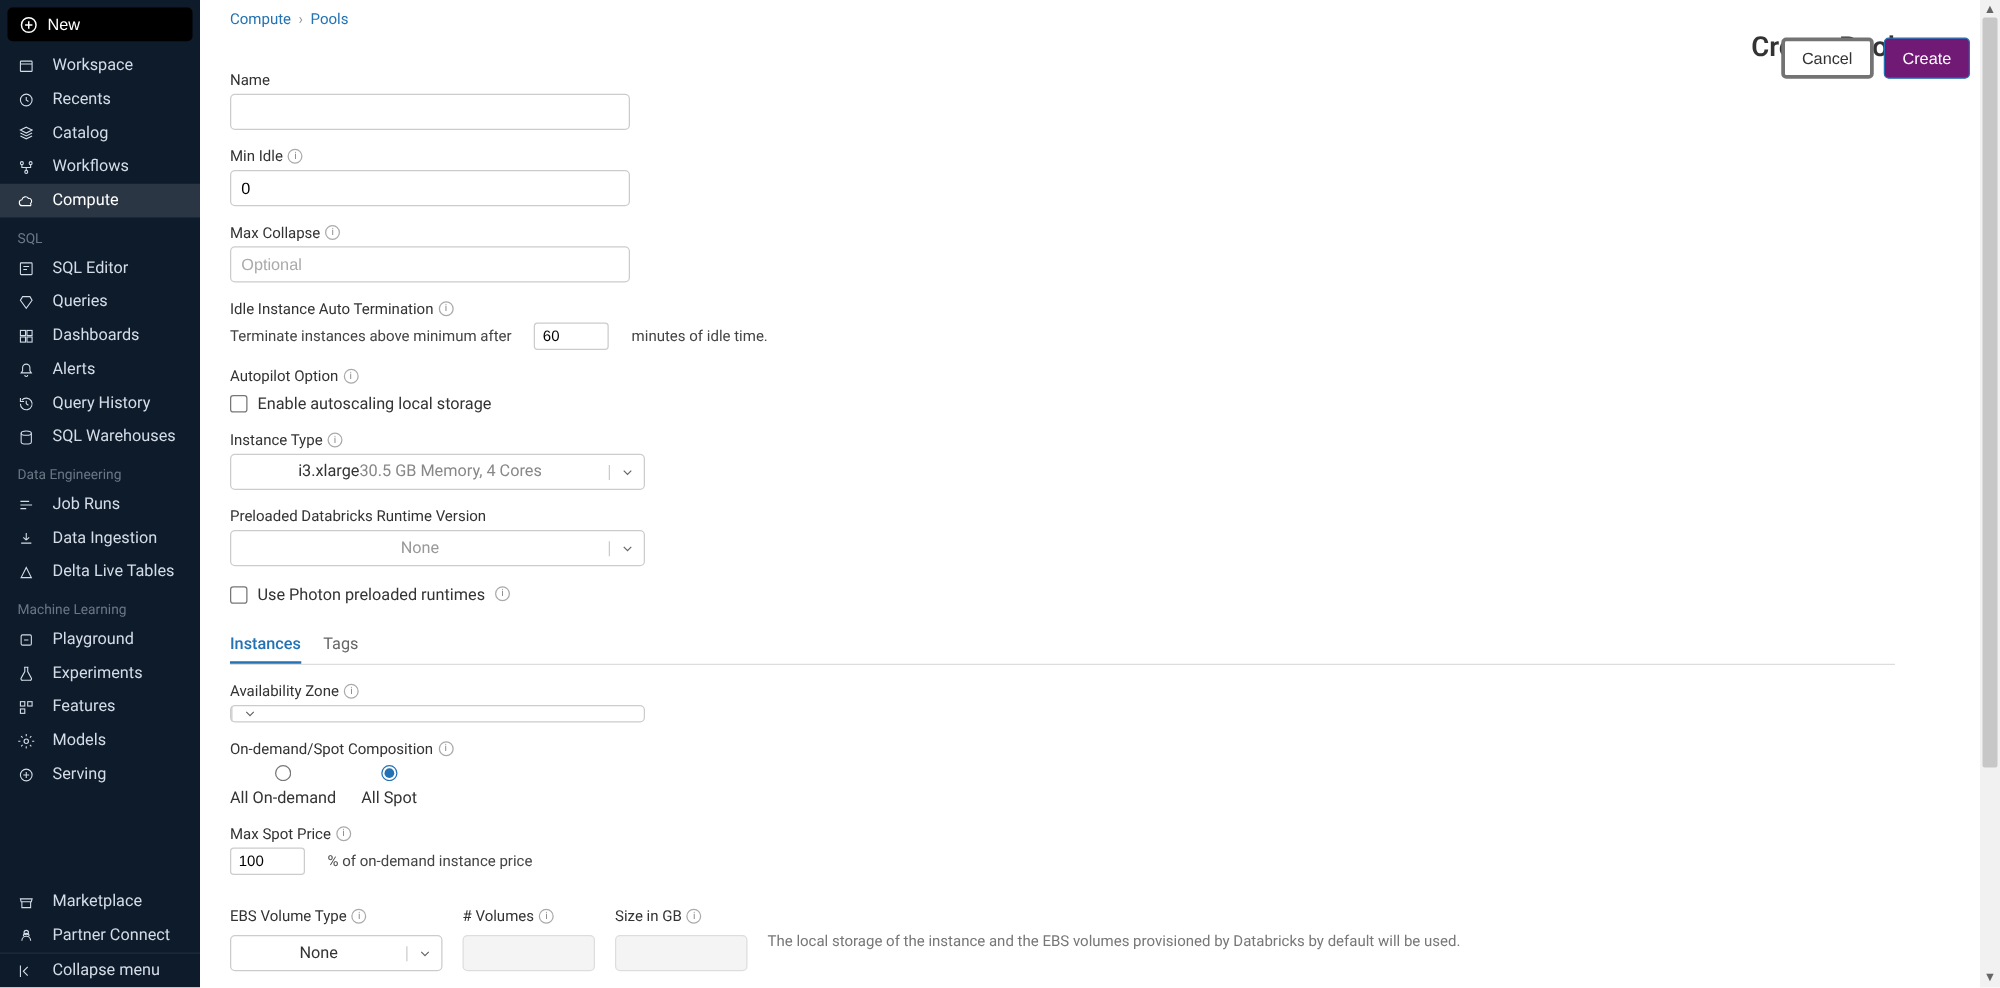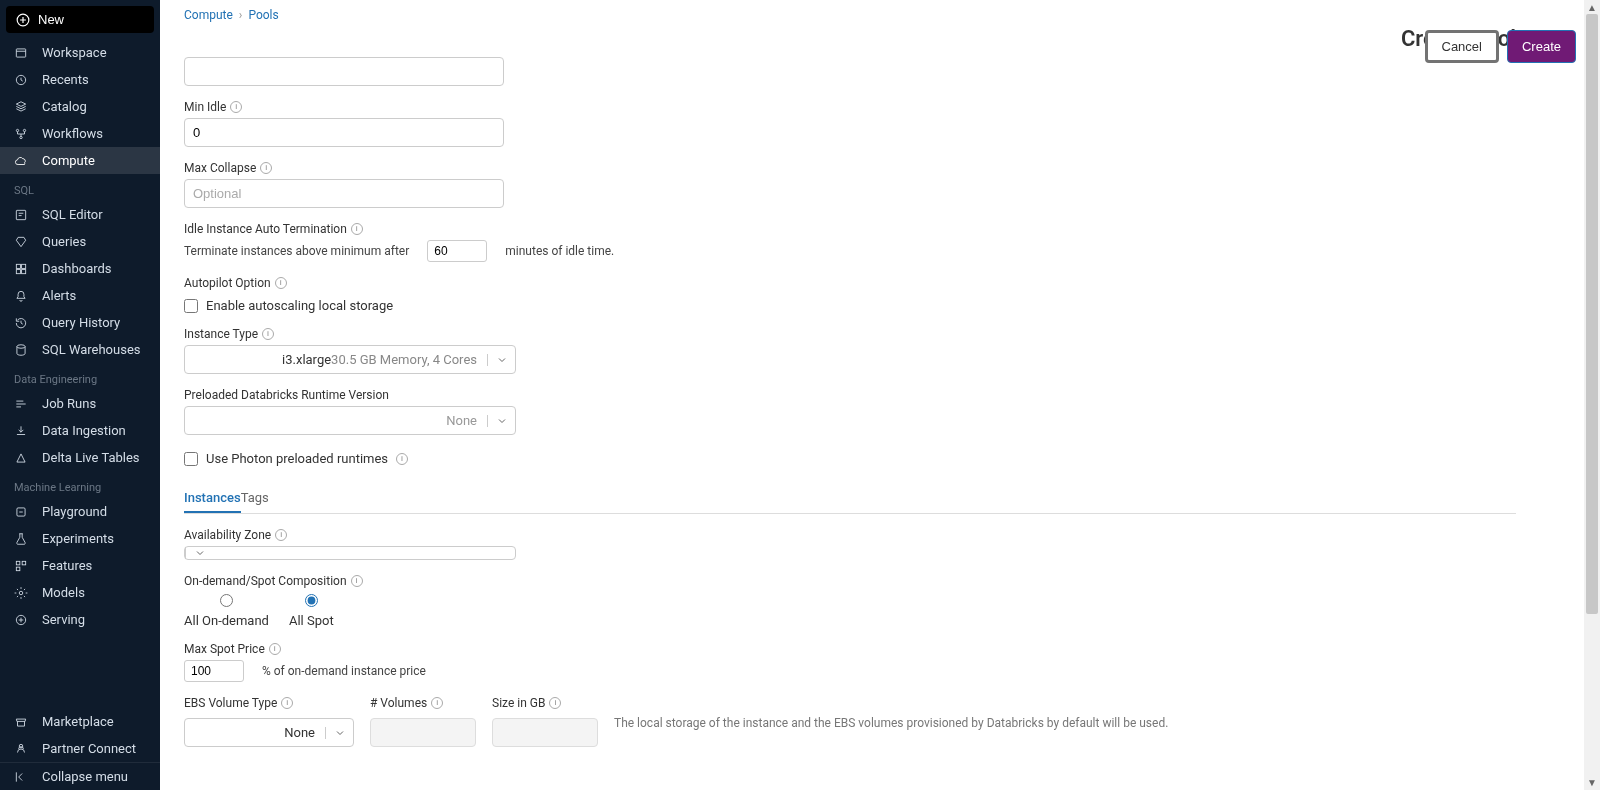--- a/index.html
+++ b/index.html
@@ -148,55 +148,55 @@
   .inline-text {
     font-size: 12px;
     color: #444;
     display:flex;
     align-items:center;
     gap:18px;
     margin-top:4px;
   }
   .checkbox-row {
     display: flex;
-    align-items: center;
     gap: 8px;
     font-size: 13px;
     margin-top: 8px;
   }
   .checkbox-row input[type=checkbox] {
     width: 14px; height:14px;
   }
   .select-box {
     width: 332px;
     border:1px solid #ccc;
     border-radius:4px;
     display:flex;
     align-items:center;
   }
   .select-main {
     flex:1;
     padding:6px 10px;
     display:flex;
-    justify-content:flex-end;
+    justify-content:center;
     font-size:13px;
     color:#333;
   }
   .select-sub { color:#888; }
   .select-chevron {
     width:28px;
     border-left:1px solid #ccc;
     display:flex;
     align-items:center;
     justify-content:center;
     color:#666;
   }
   .select-placeholder { color:#999; }
   .tabs {
     display:flex;
+    gap:18px;
     border-bottom:1px solid #ddd;
     margin-top:18px;
     width:100%;
   }
   .tab {
     padding:6px 0;
     font-size:13px;
     color:#666;
     cursor:pointer;
     border-bottom:2px solid transparent;
@@ -217,21 +217,21 @@
     align-items:center;
     gap:6px;
     font-size:13px;
     flex-direction:column;
   }
   .radio-opt input { accent-color:#2272B4; }
   .triple-row {
     display:flex;
     gap:16px;
     align-items:flex-start;
-    margin-top:14px;
+    margin-top:26px;
   }
   .triple-col { display:flex; flex-direction:column; }
   .disabled-input {
     background:#f4f4f4;
     border:1px solid #ddd;
     color:#999;
     width:106px;
     padding:6px 8px;
     border-radius:4px;
     font-size:13px;
@@ -458,20 +458,21 @@
     <div class="header-row">
       <h1>Create Pool</h1>
     </div>
 
     <div class="actions">
       <button class="btn btn-secondary">Cancel</button>
       <button class="btn btn-primary">Create</button>
     </div>
 
     <div class="field" style="margin-top:4px">
+      <div class="field-label">Name</div>
       <input class="text-input" style="">
     </div>
 
     <div class="field">
       <div class="field-label">
         <span>Min Idle</span>
         <span class="info-icon">i</span>
       </div>
       <input class="text-input" value="0" style="">
     </div>

